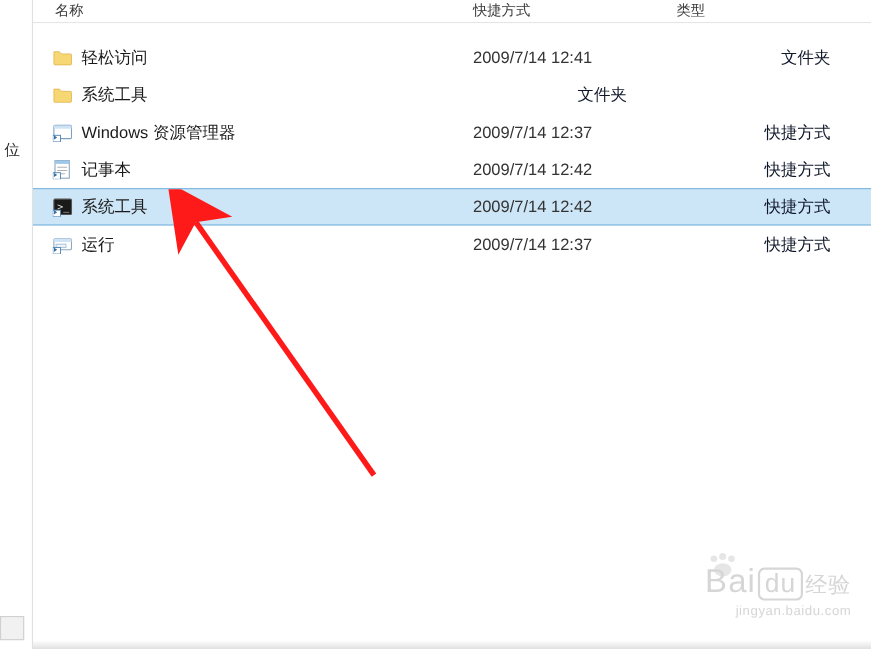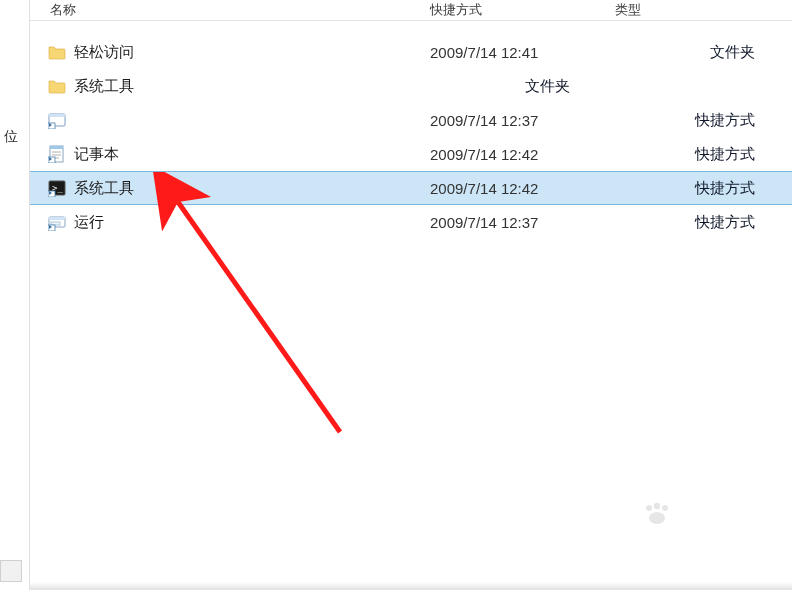--- a/index.html
+++ b/index.html
@@ -184,20 +184,21 @@
         <div class="row">
           <div class="name-cell">
             <span class="icon">
               <svg width="18" height="18" viewBox="0 0 18 18">
                 <rect x="1" y="3" width="16" height="12" rx="1" fill="#fff" stroke="#7aa0c4"></rect>
                 <rect x="1" y="3" width="16" height="3" fill="#cfe3f5"></rect>
                 <rect x="0" y="12" width="7" height="6" fill="#fff" stroke="#4a7fb0" stroke-width="0.8"></rect>
                 <path d="M1 16 l3 -2 l-3 -2 Z" fill="#3a6fa0"></path>
               </svg>
             </span>
+            <span>Windows 资源管理器</span>
           </div>
           <div class="date-cell">2009/7/14 12:37</div>
           <div class="type-cell">快捷方式</div>
         </div>
         <div class="row">
           <div class="name-cell">
             <span class="icon">
               <svg width="18" height="18" viewBox="0 0 18 18">
                 <rect x="2" y="1" width="13" height="16" fill="#fff" stroke="#8aa6c2"></rect>
                 <rect x="2" y="1" width="13" height="3" fill="#9ec8e8"></rect>
@@ -255,16 +256,22 @@
       <line x1="190" y1="260" x2="28" y2="30" stroke="#ff1a1a" stroke-width="5" marker-end="url(#ahead)"></line>
     </svg>
 
     <svg class="paw" width="30" height="26">
       <circle cx="7" cy="6" r="3" fill="#e6e6e6"></circle>
       <circle cx="15" cy="4" r="3.2" fill="#e6e6e6"></circle>
       <circle cx="23" cy="6" r="3" fill="#e6e6e6"></circle>
       <ellipse cx="15" cy="16" rx="8" ry="6" fill="#e6e6e6"></ellipse>
     </svg>
 
+    <div class="watermark">
+      <div class="big">
+        <span class="bai">Bai</span><span class="du">du</span><span class="jy">经验</span>
+      </div>
+      <div class="url">jingyan.baidu.com</div>
+    </div>
 
     <div class="bottom-shadow"></div>
   </div>
 </div>
 
 </body></html>

